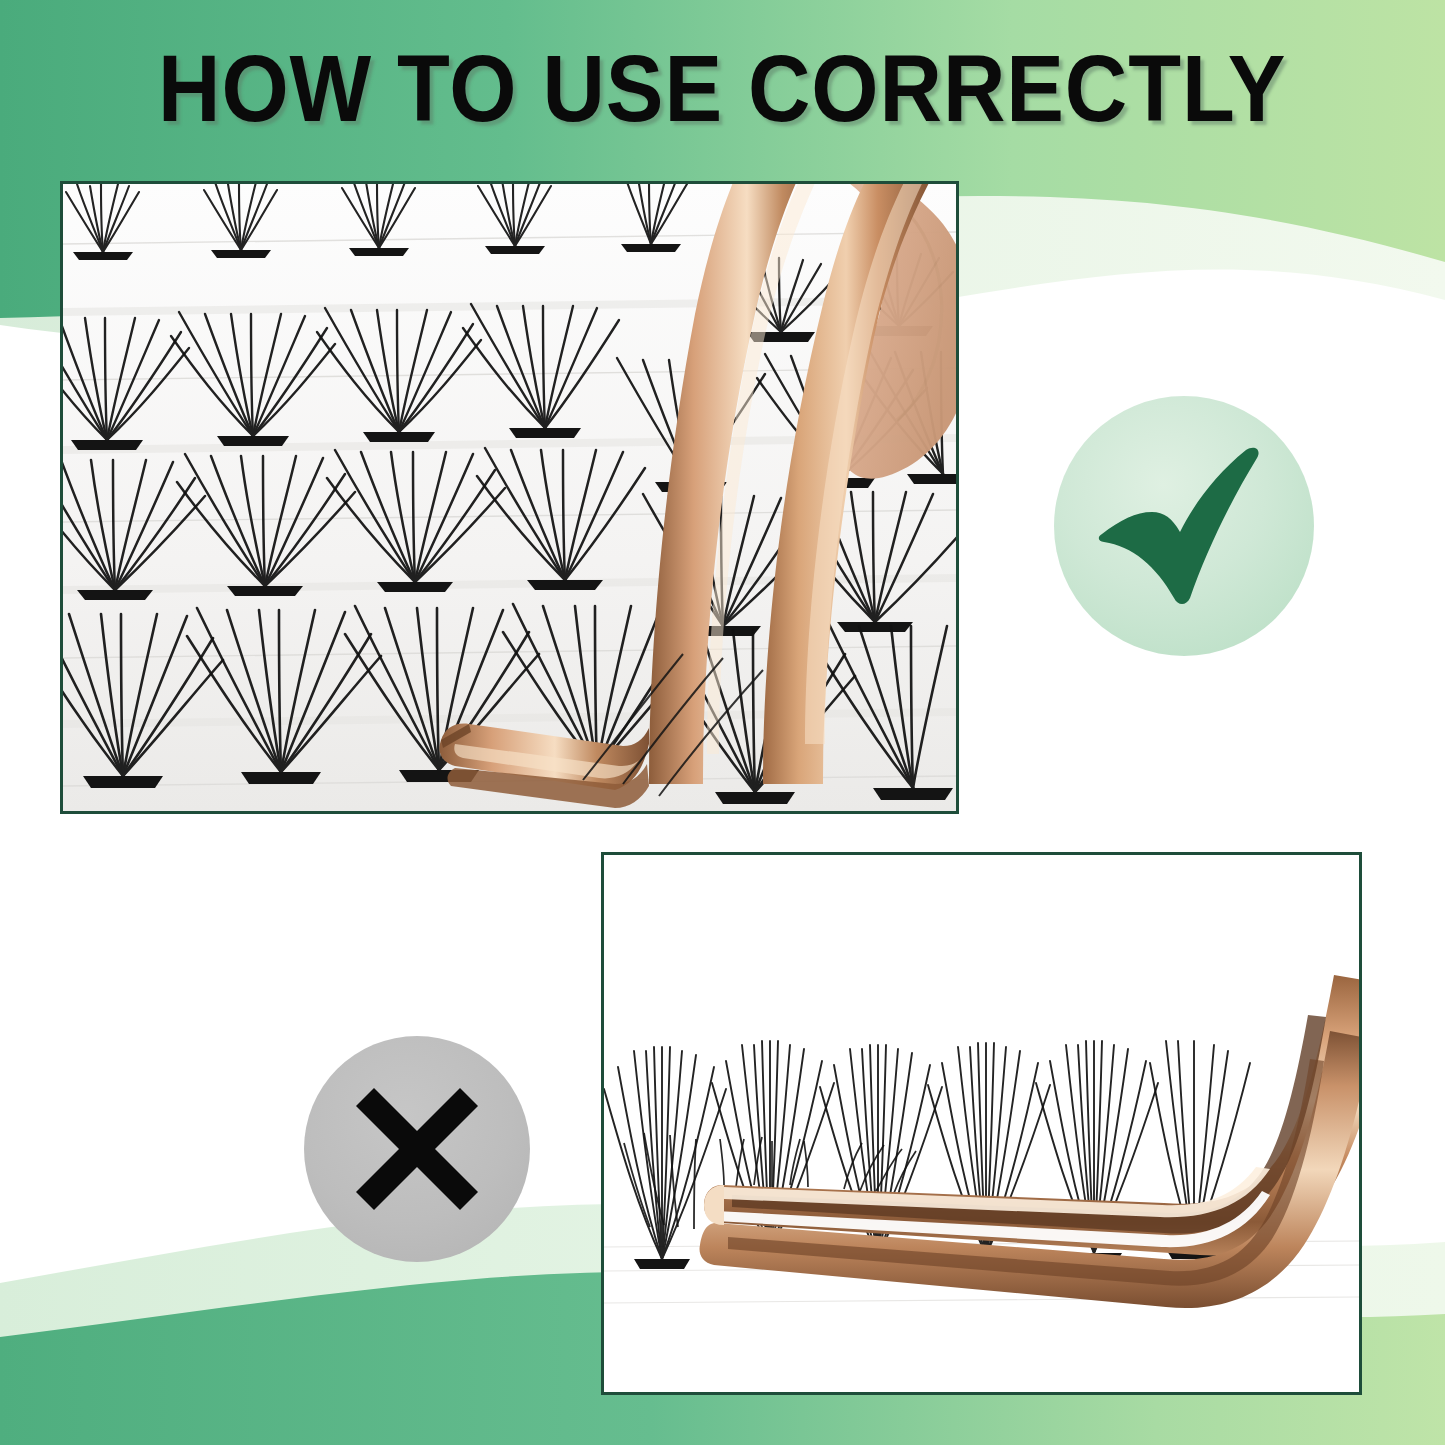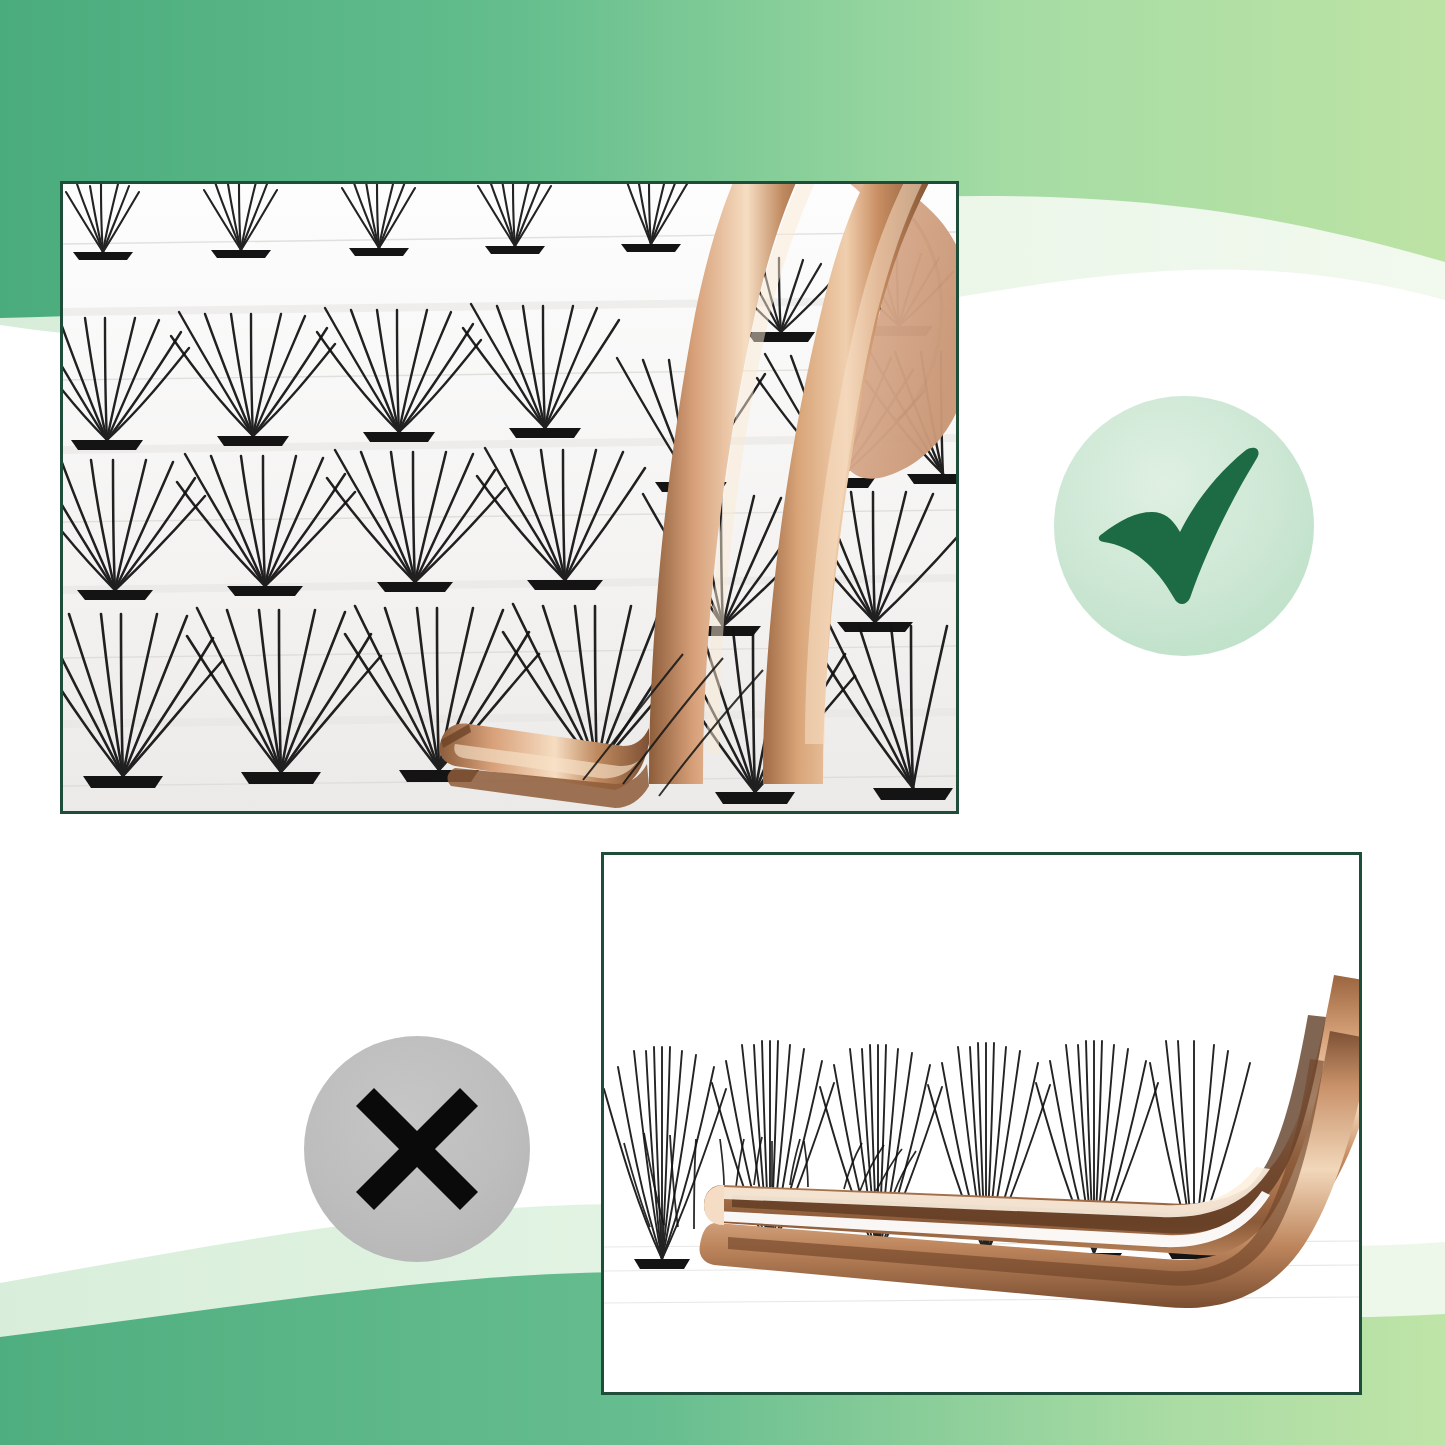--- a/index.html
+++ b/index.html
@@ -153,20 +153,23 @@
 
     <path fill="url(#gradBotPale)" d="M0,1283 C130,1260 260,1235 400,1218 C600,1194 800,1203 1000,1226
              C1160,1244 1310,1252 1445,1242 L1445,1445 L0,1445 Z"></path>
 
     <path fill="url(#gradBotDark)" d="M0,1337 C150,1318 280,1298 430,1283 C640,1262 840,1272 1040,1296
              C1190,1314 1320,1322 1445,1314 L1445,1445 L0,1445 Z"></path>
 
     <rect x="1360" y="1230" width="85" height="0" fill="url(#gradRightFade)"></rect>
   </svg>
 
+  <div id="title-wrap">
+    <div id="page-title">HOW TO USE CORRECTLY</div>
+  </div>
 
   <div class="photo-frame" id="photo-top">
     <svg class="photo-canvas" viewBox="0 0 893 627" preserveAspectRatio="none" aria-hidden="true">
       <defs>
         <linearGradient id="trayGrad" x1="0" y1="0" x2="0" y2="1">
           <stop offset="0%" stop-color="#fdfdfd"></stop>
           <stop offset="60%" stop-color="#f4f3f2"></stop>
           <stop offset="100%" stop-color="#ebeae8"></stop>
         </linearGradient>
         <linearGradient id="handGrad" x1="0" y1="0" x2="1" y2="0.3">

